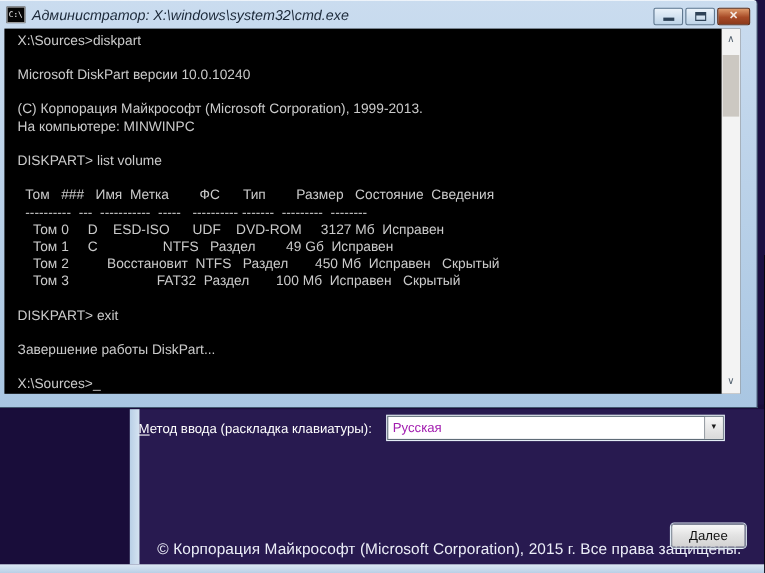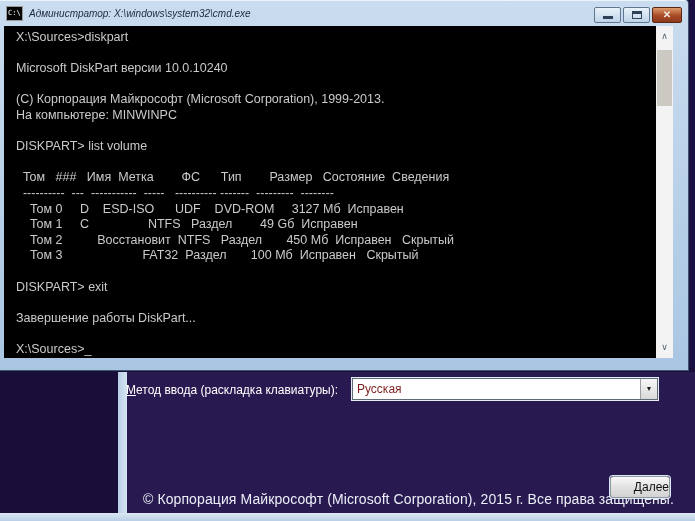--- a/index.html
+++ b/index.html
@@ -18,47 +18,47 @@
     background:linear-gradient(#dce8f4,#b9cfe6); }
   .desktop-left { position:absolute; left:0; top:368px; width:118px; height:145px; background:#190d3a; }
   .dialog-top-gap { position:absolute; left:0; top:368px; width:695px; height:4px; background:#190d3a; }
 
   .kbd-label { position:absolute; left:118px; top:383px; width:228px; text-align:center;
     font-size:12px; color:#ffffff; }
   .kbd-label .ak { text-decoration:underline; }
 
   .combo { position:absolute; left:352px; top:378px; width:306px; height:22px;
     background:#fff; border:1px solid #5f6c77; box-shadow:0 0 0 1px #e4edf6; cursor:default; }
-  .combo-value { position:absolute; left:4px; top:3px; font-size:12px; color:#7f1d1d; }
+  .combo-value { position:absolute; left:4px; top:3px; font-size:12px; color:#a21caf; }
   .combo-btn { position:absolute; right:0; top:0; width:17px; height:20px;
     background:linear-gradient(#f7f7f7,#d9d9d9); border-left:1px solid #9aa0a6;
     text-align:center; font-size:7px; line-height:19px; color:#1c1c1c; }
 
   .copyright { position:absolute; left:143px; top:491px; font-size:14px; color:#eceef8;
     letter-spacing:0.1px; }
 
-  .next-btn { position:absolute; left:610px; top:476px; width:60px; height:22px;
+  .next-btn { position:absolute; left:610px; top:476px; width:68px; height:22px;
     background:linear-gradient(#f9f9f9,#e3e3e3 48%,#d2d2d2);
     border:1px solid #8e98a2; border-radius:3px; box-shadow:0 0 0 1px #dfe9f4;
-    font-size:12px; color:#101010; text-align:right; line-height:20px; cursor:default; }
+    font-size:12px; color:#101010; text-align:center; line-height:20px; cursor:default; }
   .next-btn .ak { text-decoration:underline; }
 
   
   .cmd-window { position:absolute; left:0; top:0; width:689px; height:371px;
     background:linear-gradient(#cadcef,#a9c6e2);
     border-right:1px solid #41566e; border-bottom:1px solid #41566e;
     border-radius:0 4px 0 0;
     box-shadow:inset 0 1px 0 rgba(255,255,255,.65); }
 
   .titlebar { position:absolute; left:0; top:0; width:100%; height:26px;
     display:flex; align-items:center; padding-left:6px; }
   .cmd-icon { width:17px; height:15px; background:#050505; border:1px solid #9a9a9a;
     color:#fff; font-family:"DejaVu Sans Mono",monospace; font-size:7px; line-height:12px;
     padding-left:1px; flex:0 0 auto; }
-  .title-text { margin-left:6px; font-style:italic; font-size:10px; color:#1b2838;
+  .title-text { margin-left:6px; font-style:italic; font-size:13px; color:#1b2838;
     white-space:nowrap; }
 
   .win-buttons { position:absolute; top:7px; right:6px; display:flex; gap:2px; }
   .win-btn { width:27px; height:16px; border:1px solid #60788f; border-radius:2px;
     background:linear-gradient(#eaf2fa,#bed4e8); position:relative; }
   .win-btn.close { width:30px; background:linear-gradient(#df9a6b,#a74a26 55%,#8c3a1c);
     border-color:#5c2812; color:#f4e8e2; font-size:10px; line-height:14px; text-align:center;
     font-weight:bold; }
   .glyph-min { position:absolute; left:8px; bottom:3px; width:10px; height:3px; background:#2e4257; }
   .glyph-max { position:absolute; left:8px; top:3px; width:10px; height:8px;

